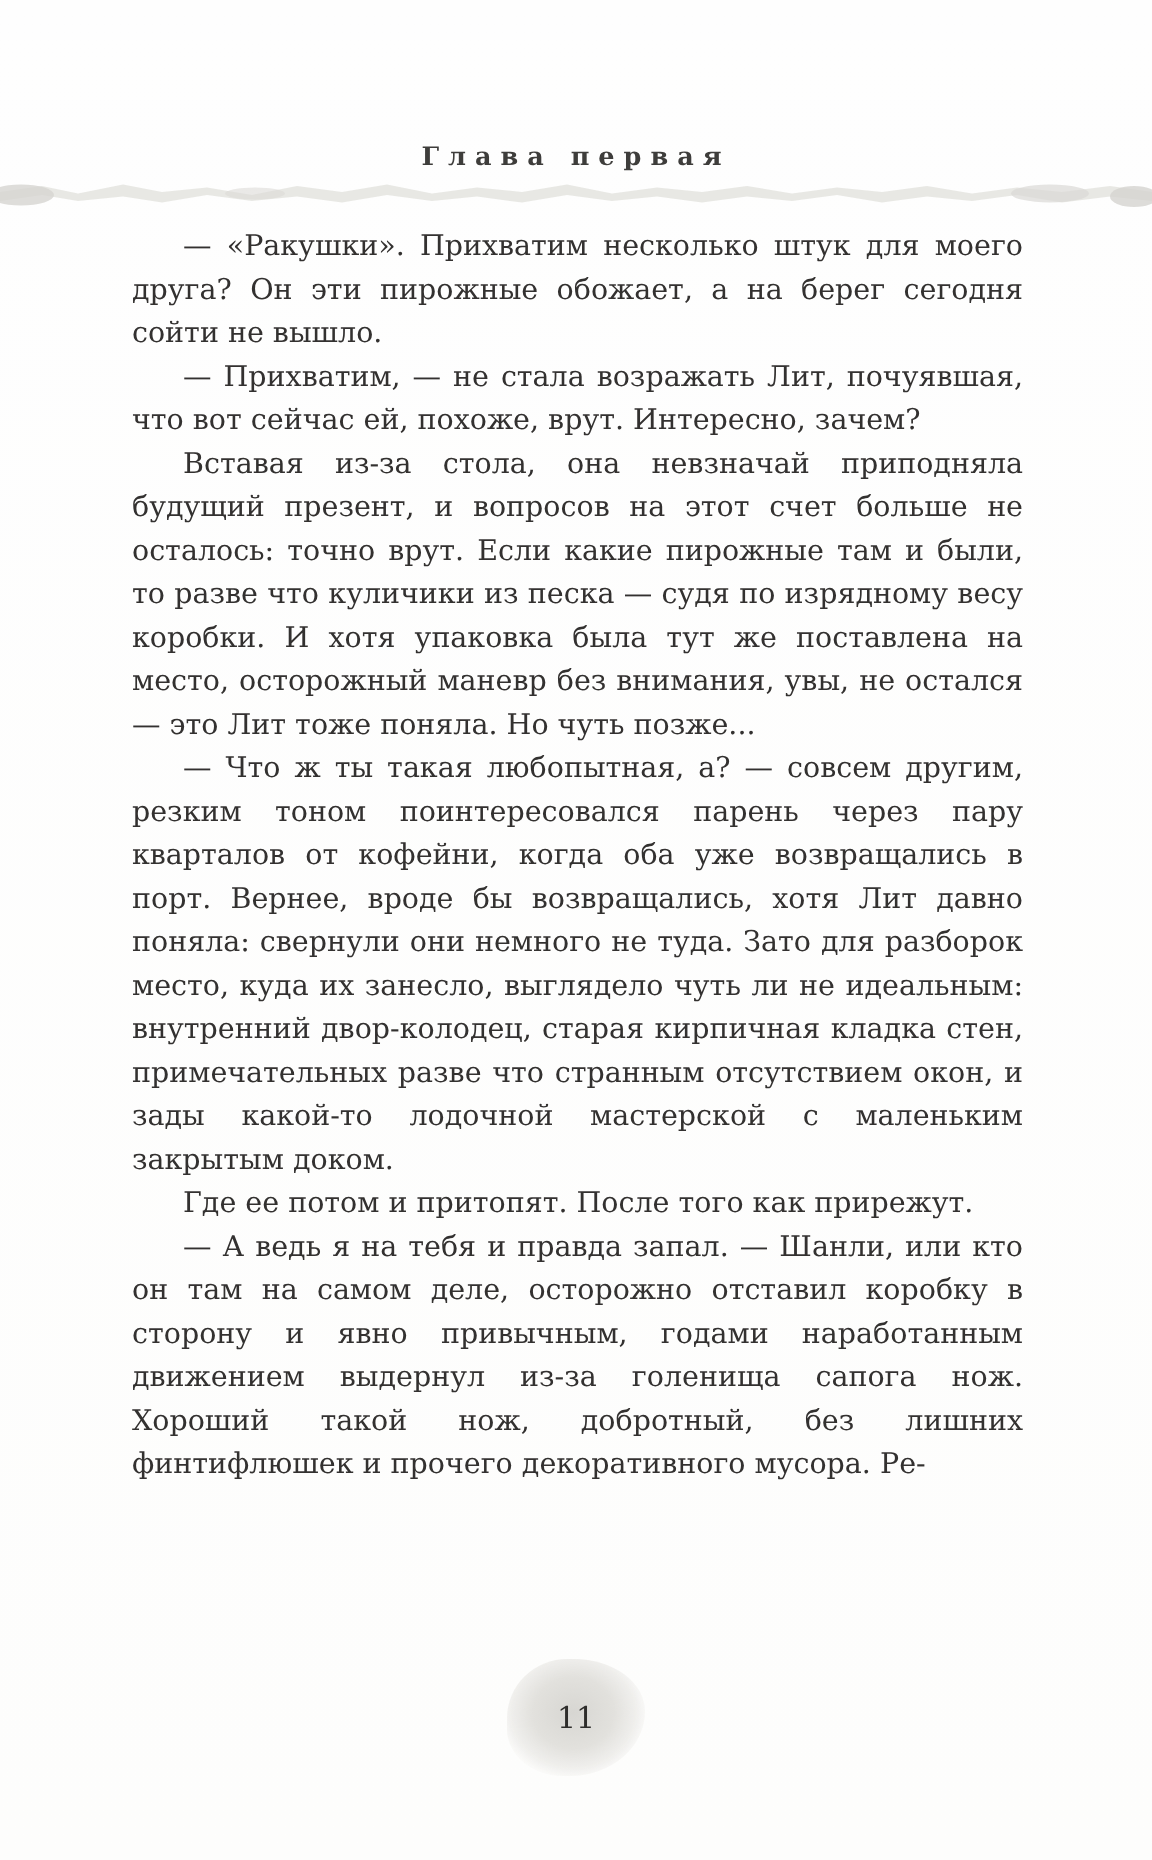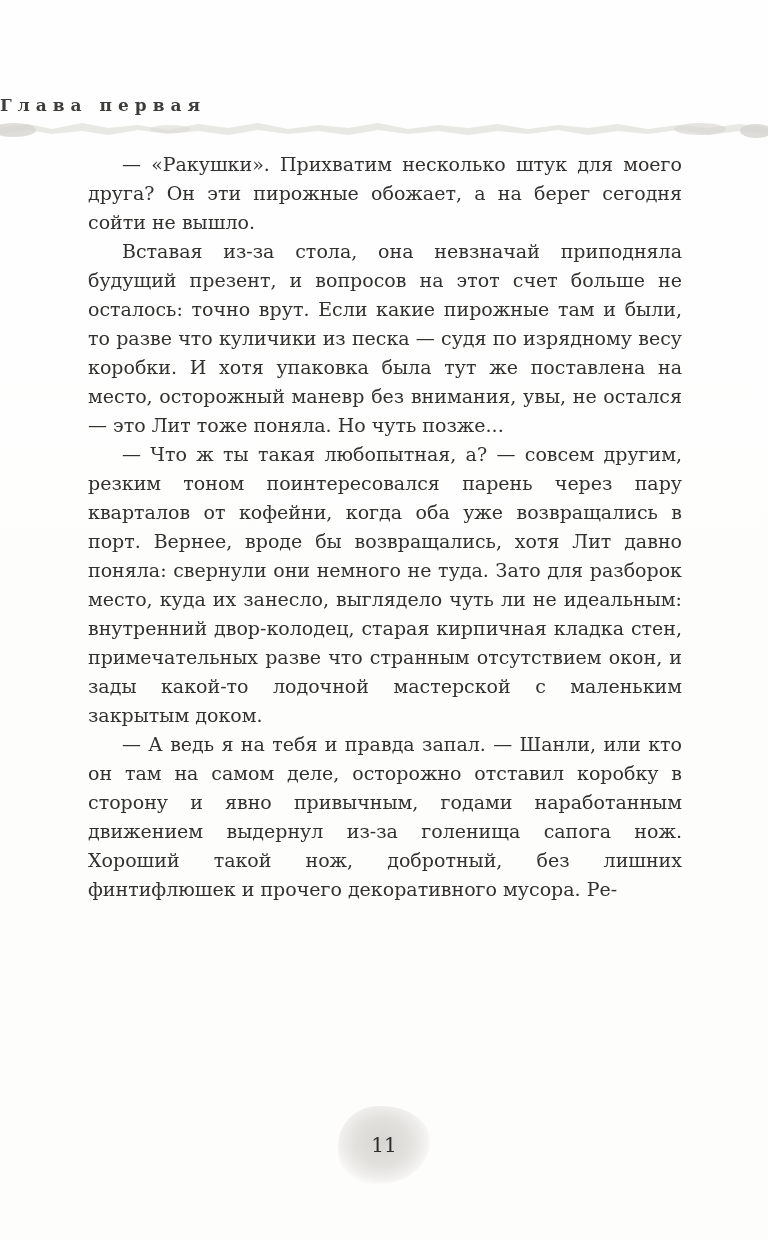--- a/index.html
+++ b/index.html
@@ -17,20 +17,21 @@
     height: 1240px;
     background: linear-gradient(180deg, #fefefe 0%, #fdfdfc 100%);
     overflow: hidden;
   }
   .chapter-title {
     position: absolute;
     top: 95px;
     left: 0;
     right: 0;
     margin: 0;
+    text-align: center;
     font-size: 17px;
     font-weight: 600;
     letter-spacing: 6px;
     color: #3e3d3b;
   }
   .torn-edge {
     position: absolute;
     top: 116px;
     left: 0;
     width: 768px;
@@ -113,22 +114,24 @@
       468,19 438,15 408,18 378,14 348,19 318,15 288,18 258,14 228,19 198,15
       168,18 138,14 108,19 82,15 52,18 28,14 0,18 Z"></path>
     <ellipse cx="14" cy="14" rx="22" ry="7" fill="#d6d5d1" opacity="0.8"></ellipse>
     <ellipse cx="700" cy="13" rx="26" ry="6" fill="#dad9d5" opacity="0.7"></ellipse>
     <ellipse cx="756" cy="15" rx="16" ry="7" fill="#d4d3cf" opacity="0.8"></ellipse>
     <ellipse cx="170" cy="13" rx="20" ry="4" fill="#dcdbd7" opacity="0.6"></ellipse>
   </svg>
 
   <main class="page-text">
     <p>— «Ракушки». Прихватим несколько штук для моего друга? Он эти пирожные обожает, а на берег сегодня сойти не вышло.</p>
+    <p>— Прихватим, — не стала возражать Лит, почуявшая, что вот сейчас ей, похоже, врут. Интересно, зачем?</p>
     <p>Вставая из-за стола, она невзначай приподняла будущий презент, и вопросов на этот счет больше не осталось: точно врут. Если какие пирожные там и были, то разве что куличики из песка — судя по изрядному весу коробки. И хотя упаковка была тут же поставлена на место, осторожный маневр без внимания, увы, не остался — это Лит тоже поняла. Но чуть позже...</p>
     <p>— Что ж ты такая любопытная, а? — совсем другим, резким тоном поинтересовался парень через пару кварталов от кофейни, когда оба уже возвращались в порт. Вернее, вроде бы возвращались, хотя Лит давно поняла: свернули они немного не туда. Зато для разборок место, куда их занесло, выглядело чуть ли не идеальным: внутренний двор-колодец, старая кирпичная кладка стен, примечательных разве что странным отсутствием окон, и зады какой-то лодочной мастерской с маленьким закрытым доком.</p>
+    <p>Где ее потом и притопят. После того как прирежут.</p>
     <p>— А ведь я на тебя и правда запал. — Шанли, или кто он там на самом деле, осторожно отставил коробку в сторону и явно привычным, годами наработанным движением выдернул из-за голенища сапога нож. Хороший такой нож, добротный, без лишних финтифлюшек и прочего декоративного мусора. Ре-</p>
   </main>
 
   <footer class="page-footer">
     <div class="page-number-blob">
       <span class="page-number">11</span>
     </div>
   </footer>
 
 </div>

